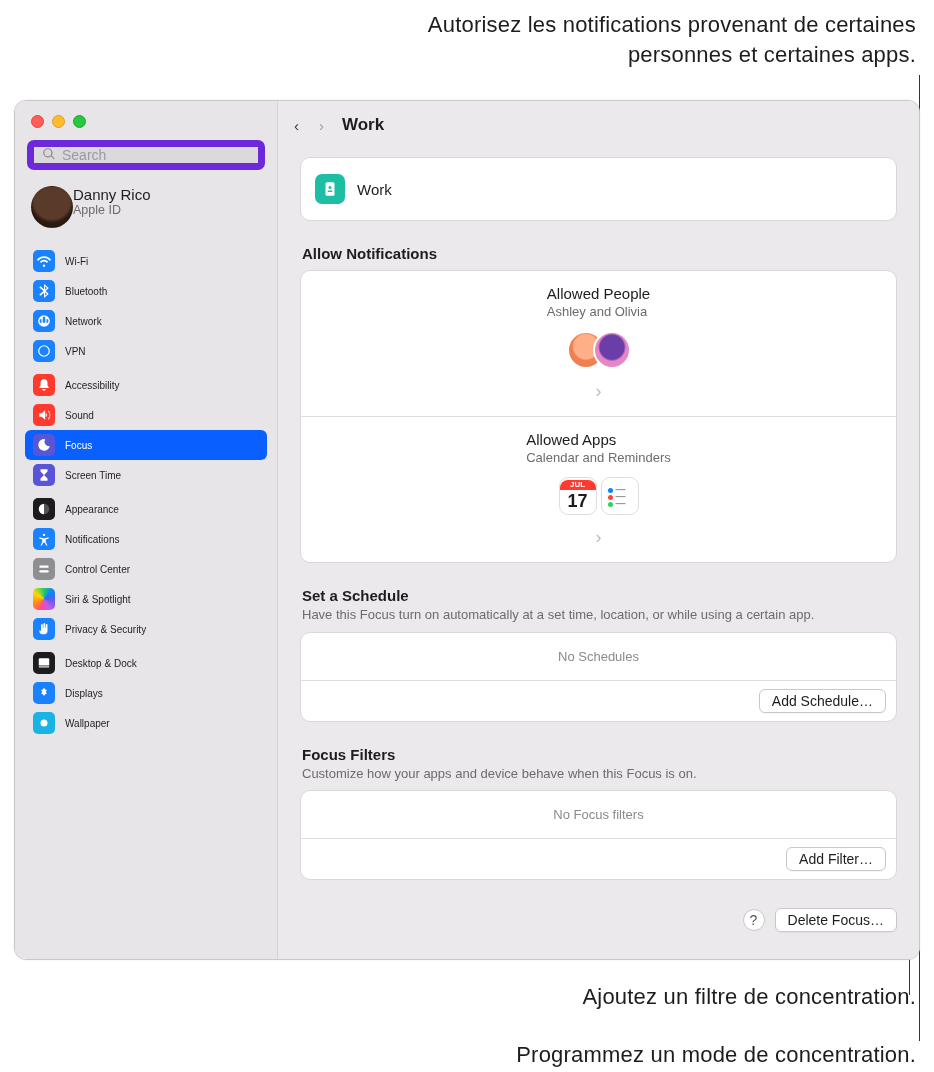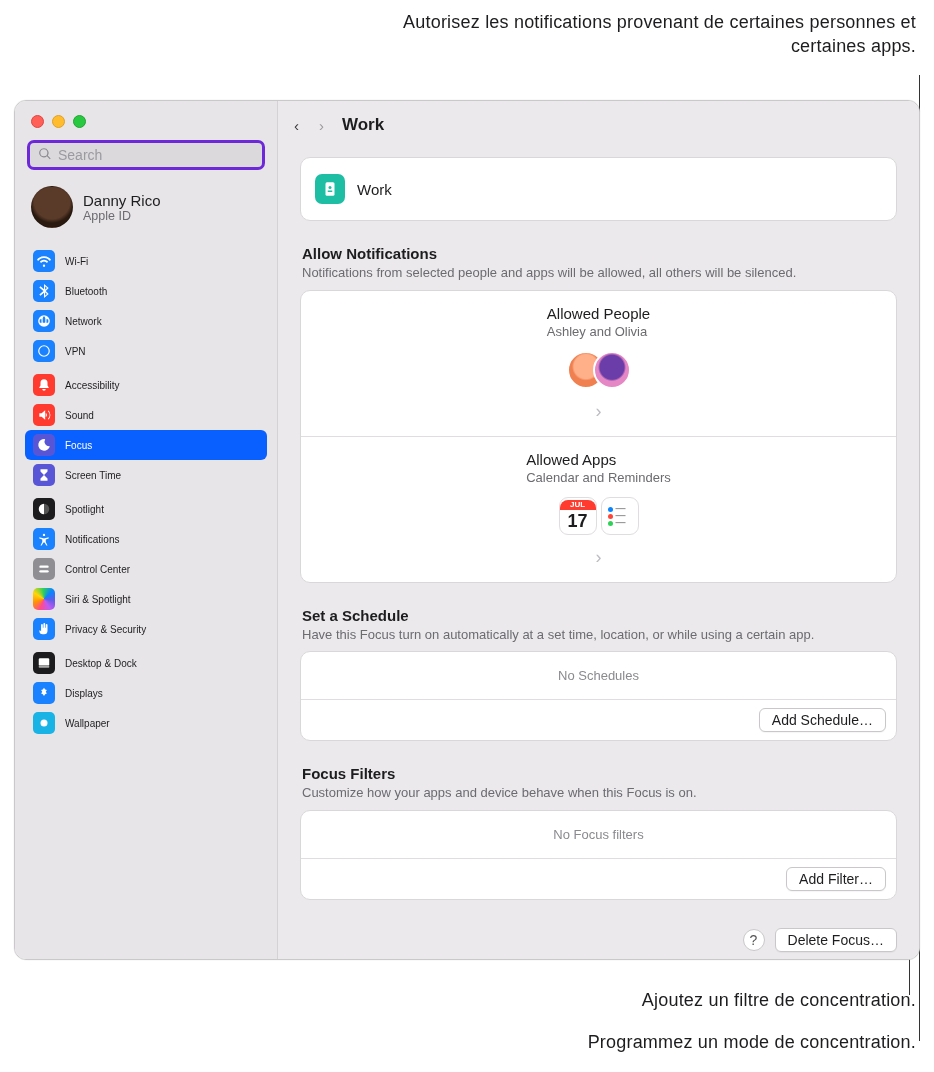--- a/index.html
+++ b/index.html
@@ -9,29 +9,29 @@
     width: 934px;
     height: 1072px;
     position: relative;
     font-size: 15px;
     color: #1d1d1f;
   }
 
   
   .callout {
     position: absolute;
-    font-size: 18px;
+    font-size: 22px;
     color: #1d1d1f;
     text-align: right;
     line-height: 1.35;
     letter-spacing: 0.2px;
   }
   .callout-top { top: 10px; right: 18px; width: 560px; }
   .callout-filter { bottom: 60px; right: 18px; }
-  .callout-schedule { bottom: 18px; right: 18px; margin-top: 38px; }
+  .callout-schedule { bottom: 2px; right: 18px; margin-top: 38px; }
 
   
   .rule {
     position: absolute;
     background: #333;
   }
   .rule-top-v { left: 919px; top: 75px; width: 1px; height: 260px; }
   .rule-top-h1 { left: 907px; top: 335px; width: 12px; height: 1px; }
   .rule-top-h2 { left: 907px; top: 460px; width: 12px; height: 1px; }
 
@@ -75,35 +75,35 @@
     width: 13px; height: 13px; border-radius: 50%;
   }
   .tl.red { background:#ff5f57; border:0.5px solid #e04440; }
   .tl.yellow { background:#febc2e; border:0.5px solid #e0a024; }
   .tl.green { background:#28c840; border:0.5px solid #1fa532; }
 
   .search {
     margin: 2px 2px 10px 2px;
     display:flex; align-items:center;
     background:#dcd9dc;
-    border:3px solid #6d28d9;
+    border:7px solid #6d28d9;
     border-radius:7px;
     height:30px;
     padding:0 8px;
     color:#8a8a8f;
   }
   .search svg { width:14px; height:14px; fill:#8a8a8f; margin-right:6px;}
   .search input {
     border:none; background:transparent; outline:none;
     font-size:14px; color:#555; width:100%;
   }
   .search input::placeholder { color:#9a9a9f; }
 
   .account {
-    display:flex; align-items:center; gap:10px;
+    display:flex; 
     padding: 6px 6px 14px 6px;
   }
   .avatar {
     width:42px; height:42px; border-radius:50%;
     background: radial-gradient(circle at 50% 35%, #5a3a28 0 18px, #2a1a10 22px);
     border:0.5px solid rgba(0,0,0,0.15);
   }
   .acct-name { font-size:15px; font-weight:500; }
   .acct-sub { font-size:12.5px; color:#6b6b70; }
 
@@ -356,21 +356,21 @@
     </div>
 
     <div class="side-group">
       <div class="side-item">
         <div class="side-icon ic-dark">
             <svg viewBox="0 0 24 24">
               <path d="M12 3a9 9 0 100 18V3z" fill="#fff"></path>
               <path d="M12 3v18a9 9 0 000-18z" fill="#555"></path>
             </svg>
           </div>
-        <span>Spotlight</span>
+        <span>Appearance</span>
       </div>
       <div class="side-item">
         <div class="side-icon ic-blue">
             <svg viewBox="0 0 24 24">
               <circle cx="12" cy="5" r="2"></circle>
               <path d="M4 9l8 2 8-2v2l-5 2v4l3 6h-2l-3-5h-2l-3 5H6l3-6v-4L4 11V9z"></path>
             </svg>
           </div>
         <span>Notifications</span>
       </div>
@@ -446,21 +446,20 @@
                 <rect x="9" y="14" width="6" height="2" fill="#1ebea5"></rect>
               </svg>
           </div>
           <div class="hero-title">Work</div>
         </div>
       </div>
 
       <div>
         <div class="section-head">
           <div class="section-title">Allow Notifications</div>
-          <div class="section-sub">Notifications from selected people and apps will be allowed, all others will be silenced.</div>
         </div>
         <div class="card">
           <div class="list-row">
             <div class="list-main">
               <div class="list-title">Allowed People</div>
               <div class="list-sub">Ashley and Olivia</div>
             </div>
             <div class="avatars">
               <div class="av a1"></div>
               <div class="av a2"></div>

